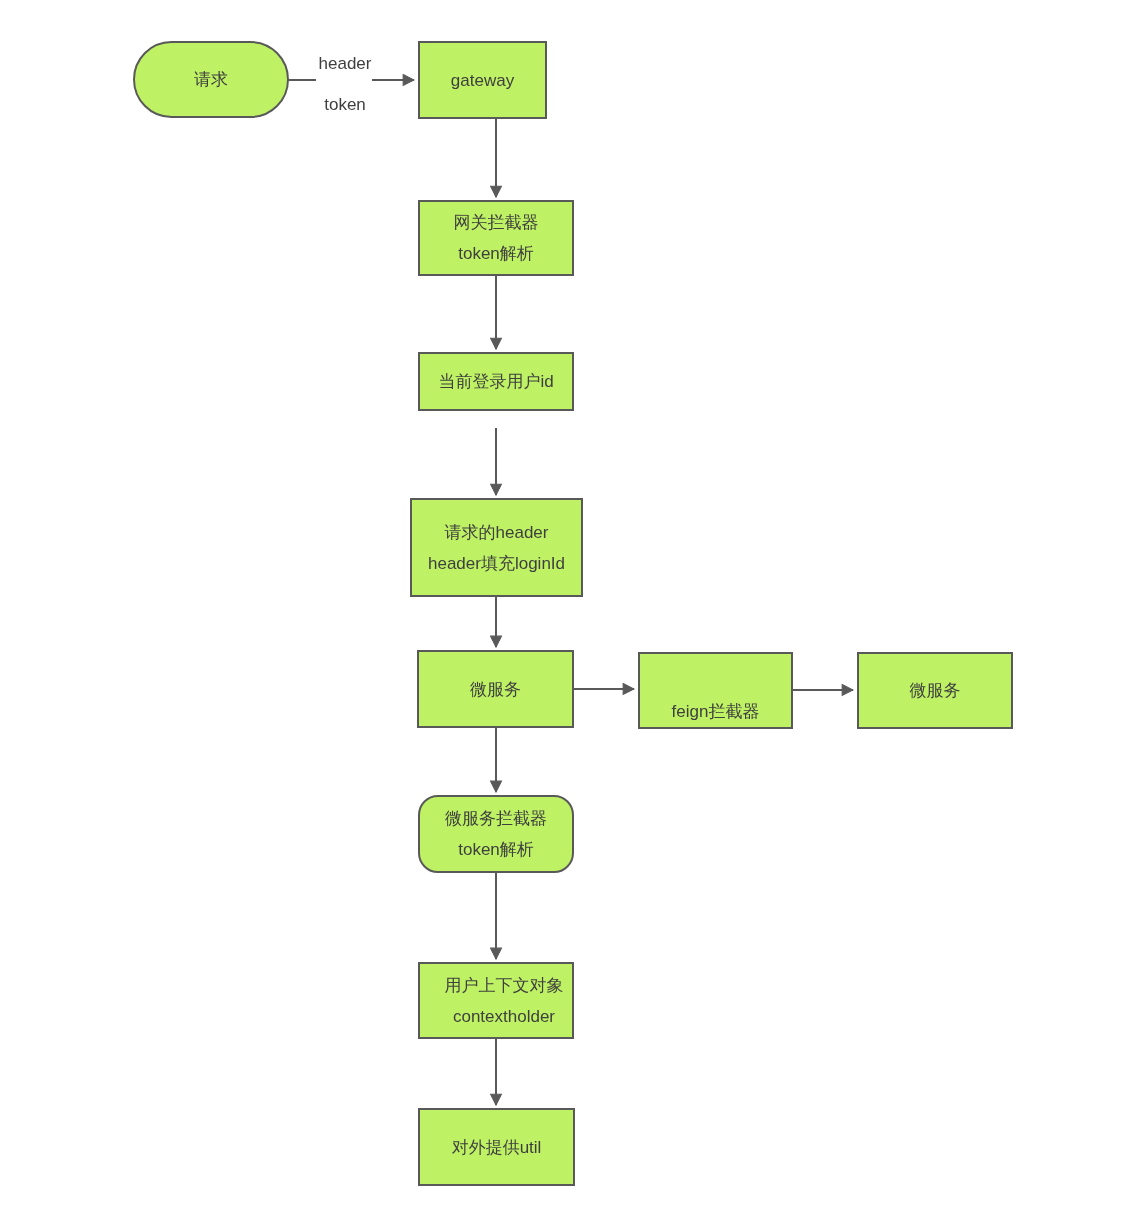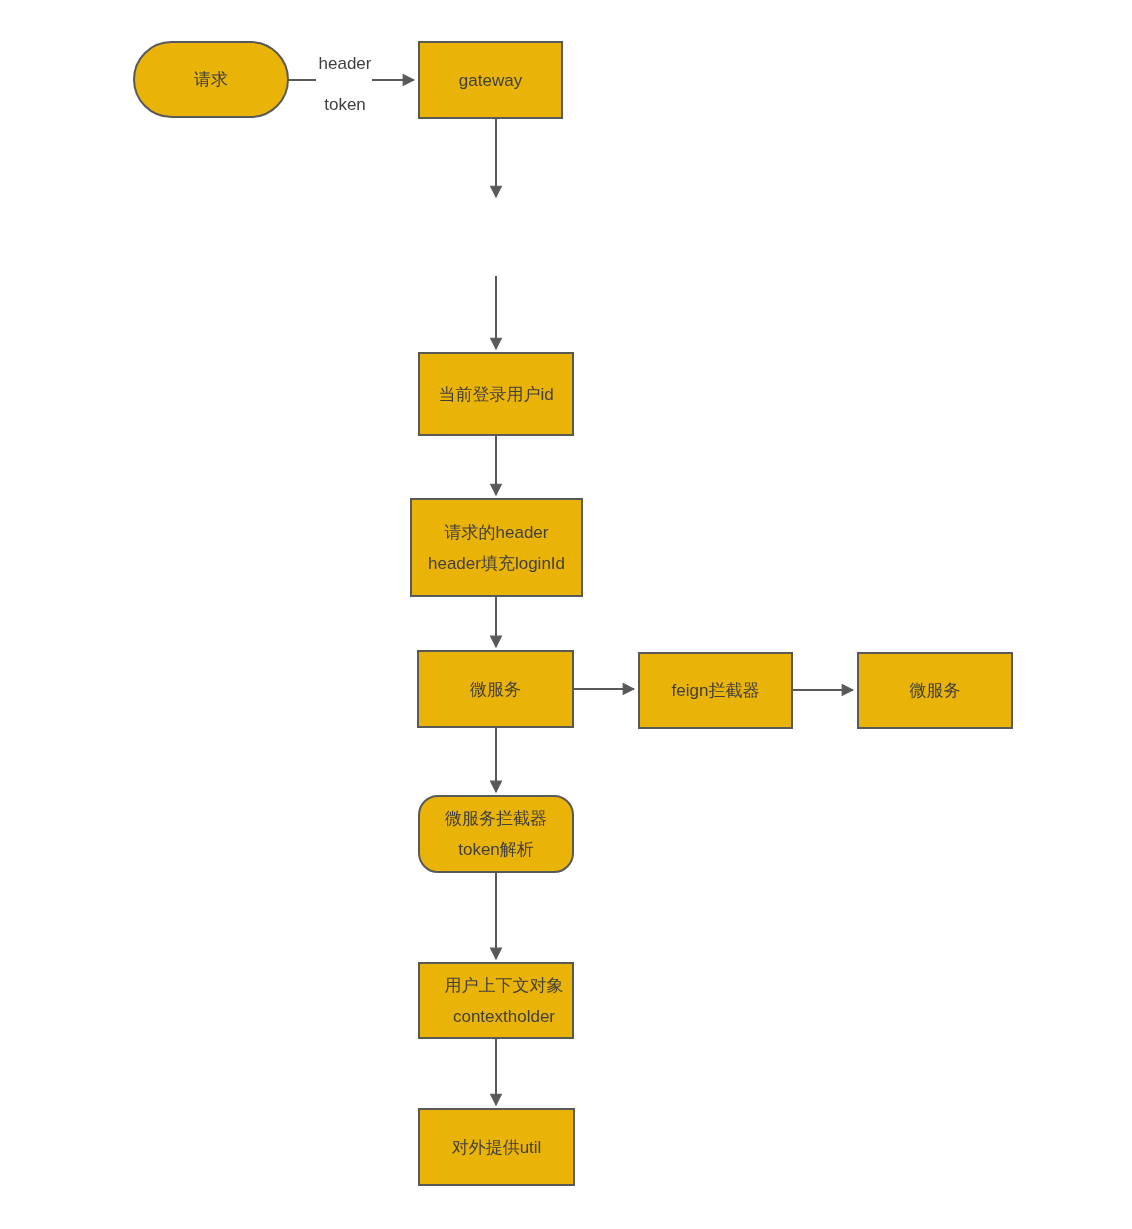--- a/index.html
+++ b/index.html
@@ -19,21 +19,21 @@
   .edges {
     position: absolute;
     left: 0;
     top: 0;
     pointer-events: none;
   }
   .node {
     position: absolute;
     box-sizing: border-box;
     border: 2px solid #595959;
-    background: #eab308;
+    background: #bef264;
     display: flex;
     flex-direction: column;
     align-items: center;
     justify-content: center;
     font-size: 17px;
     line-height: 31px;
     text-align: center;
     color: #3f3f3f;
   }
   .node.stadium {
@@ -84,39 +84,43 @@
 
   <div class="node stadium" style="left:133px; top:41px; width:156px; height:77px;">
     <span>请求</span>
   </div>
 
   <div class="edge-label" style="left:306px; top:53px; width:78px;">
     <span>header</span>
     <span>token</span>
   </div>
 
-  <div class="node" style="left:418px; top:41px; width:145px; height:78px;">
+  <div class="node" style="left:418px; top:41px; width:129px; height:78px;">
     <span>gateway</span>
   </div>
 
+  <div class="node" style="left:418px; top:200px; width:156px; height:76px;">
+    <span>网关拦截器</span>
+    <span>token解析</span>
+  </div>
 
-  <div class="node" style="left:418px; top:352px; width:156px; height:84px;">
+  <div class="node" style="left:418px; top:352px; width:156px; height:59px;">
     <span>当前登录用户id</span>
   </div>
 
   <div class="node" style="left:410px; top:498px; width:173px; height:99px;">
     <span>请求的header</span>
     <span>header填充loginId</span>
   </div>
 
   <div class="node" style="left:417px; top:650px; width:157px; height:78px;">
     <span>微服务</span>
   </div>
 
-  <div class="node" style="left:638px; top:652px; width:155px; height:77px;">
+  <div class="node" style="left:638px; top:652px; width:155px; height:77px;justify-content:flex-end;">
     <span>feign拦截器</span>
   </div>
 
   <div class="node" style="left:857px; top:652px; width:156px; height:77px;">
     <span>微服务</span>
   </div>
 
   <div class="node" style="left:418px; top:795px; width:156px; height:78px;border-radius:20px;">
     <span>微服务拦截器</span>
     <span>token解析</span>

